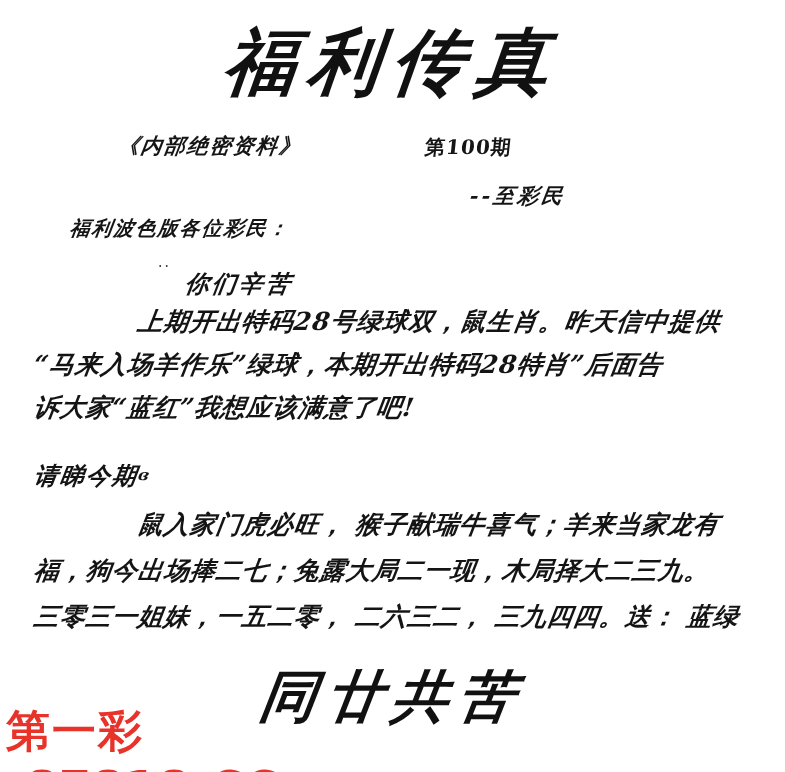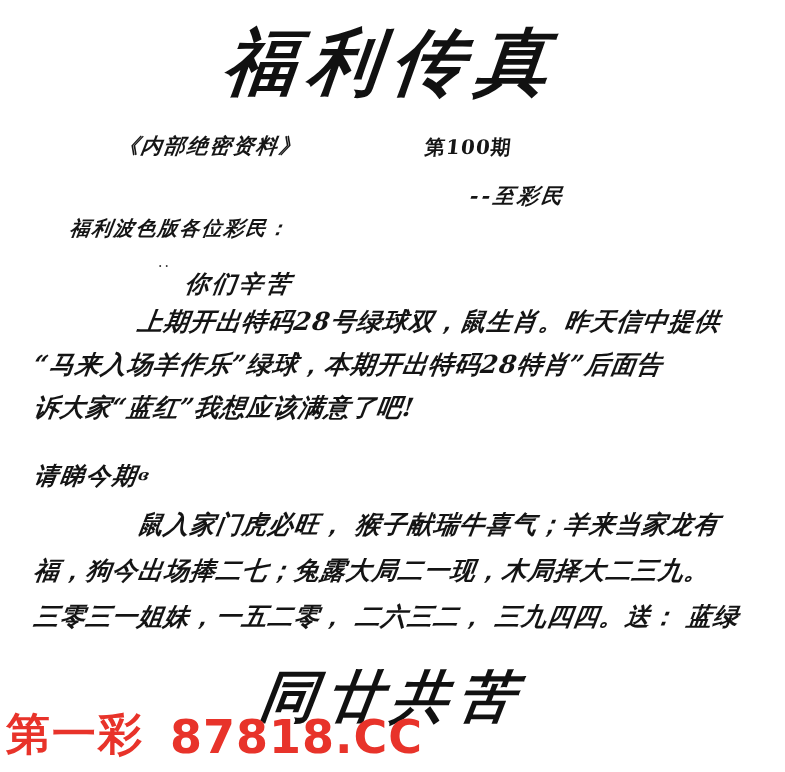--- a/index.html
+++ b/index.html
@@ -184,21 +184,22 @@
   }
 
   
   .watermark {
     position: absolute;
     left: 0;
     bottom: 8px;
     width: 719px;
     height: 62px;
     display: flex;
-    align-items: flex-end;
+    align-items: flex-start;
+    flex-direction: column;
   }
   .wm-brand {
     font-family: "DejaVu Sans", sans-serif;
     font-size: 44px;
     font-weight: bold;
     color: #e8332a;
     letter-spacing: 2px;
     margin-left: 6px;
     text-shadow: 1px 1px 0 rgba(255,255,255,0.7);
   }

